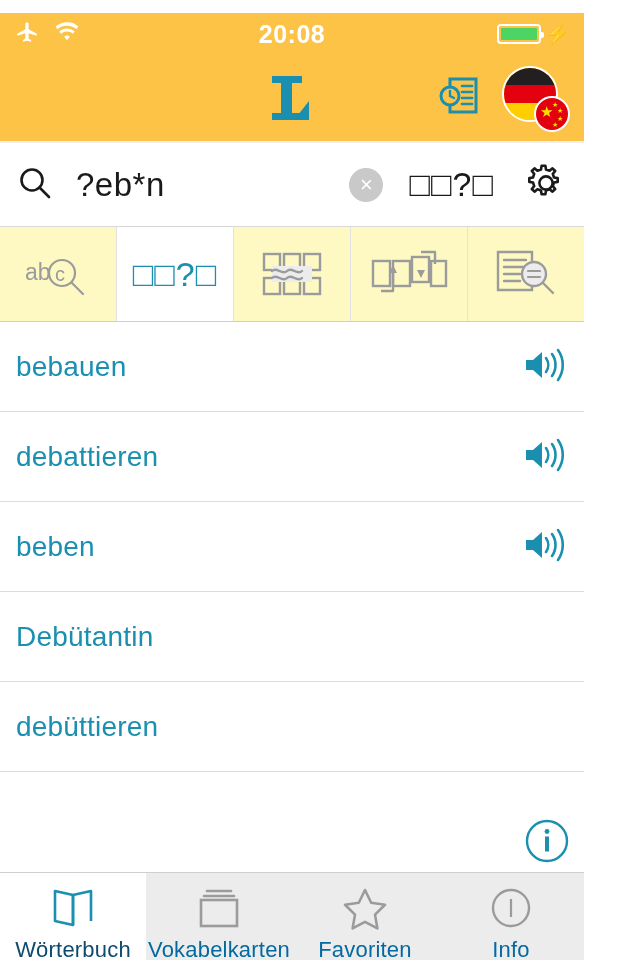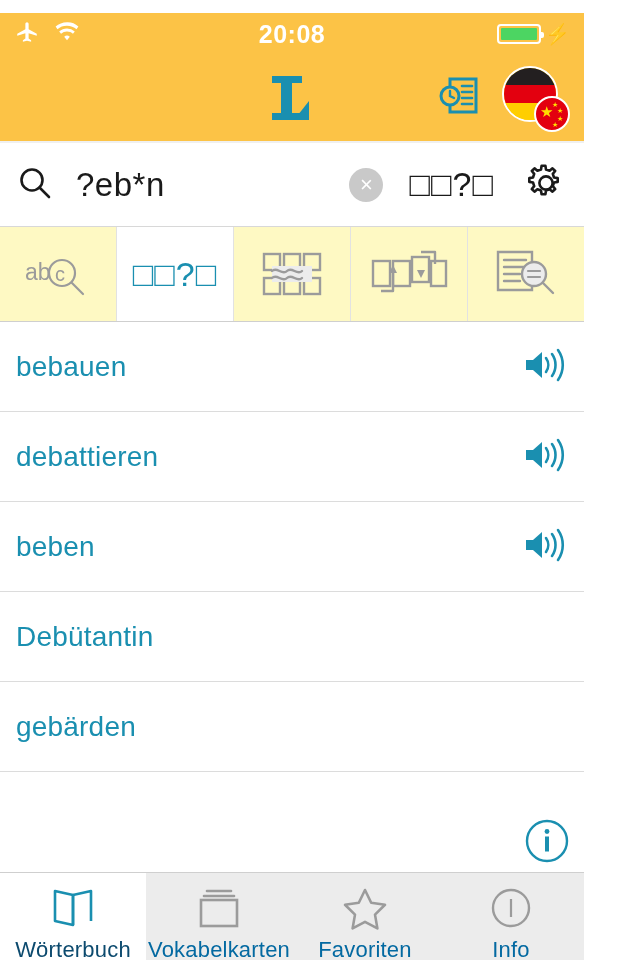--- a/index.html
+++ b/index.html
@@ -479,24 +479,24 @@
             <path d="M38 5a26 26 0 0 1 0 30"></path>
           </g>
         </svg>
       </span>
     </div>
 
     <div class="row">
       <span class="word">Debütantin</span>
     </div>
 
-
     <div class="row">
-      <span class="word">gebärden</span>
-    </div>
+      <span class="word">debüttieren</span>
+    </div>
+
 
     <span class="info-fab">
       <svg width="46" height="46" viewBox="0 0 46 46">
         <circle cx="23" cy="23" r="20" fill="#ffffff" stroke="#1a8fb0" stroke-width="2.4"></circle>
         <circle cx="23" cy="13.5" r="2.4" fill="#1a8fb0"></circle>
         <rect x="21" y="18.5" width="4" height="15" fill="#1a8fb0"></rect>
       </svg>
     </span>
 
   </div>

